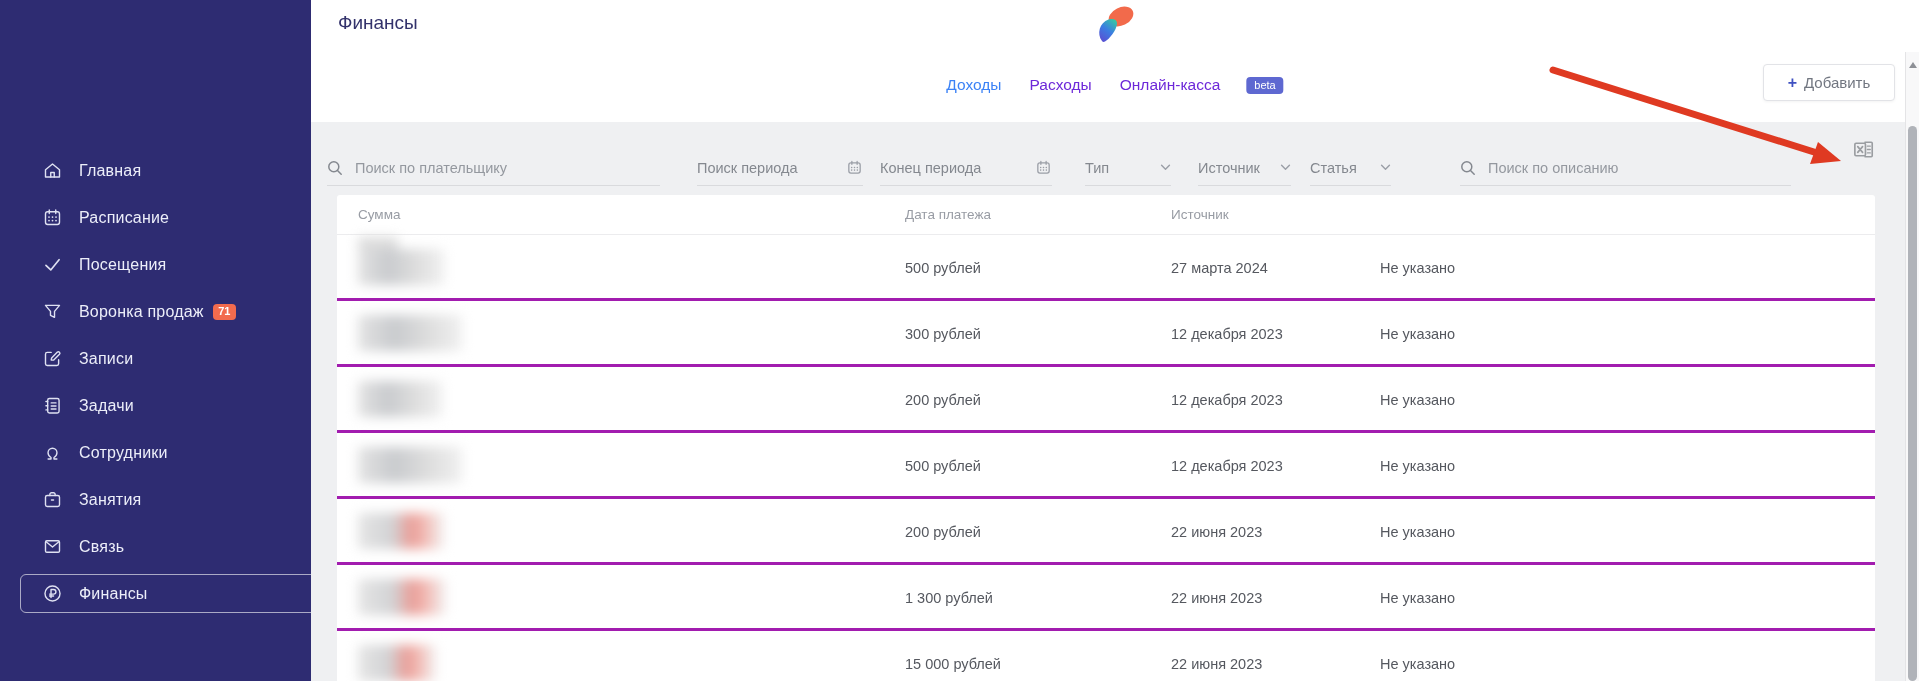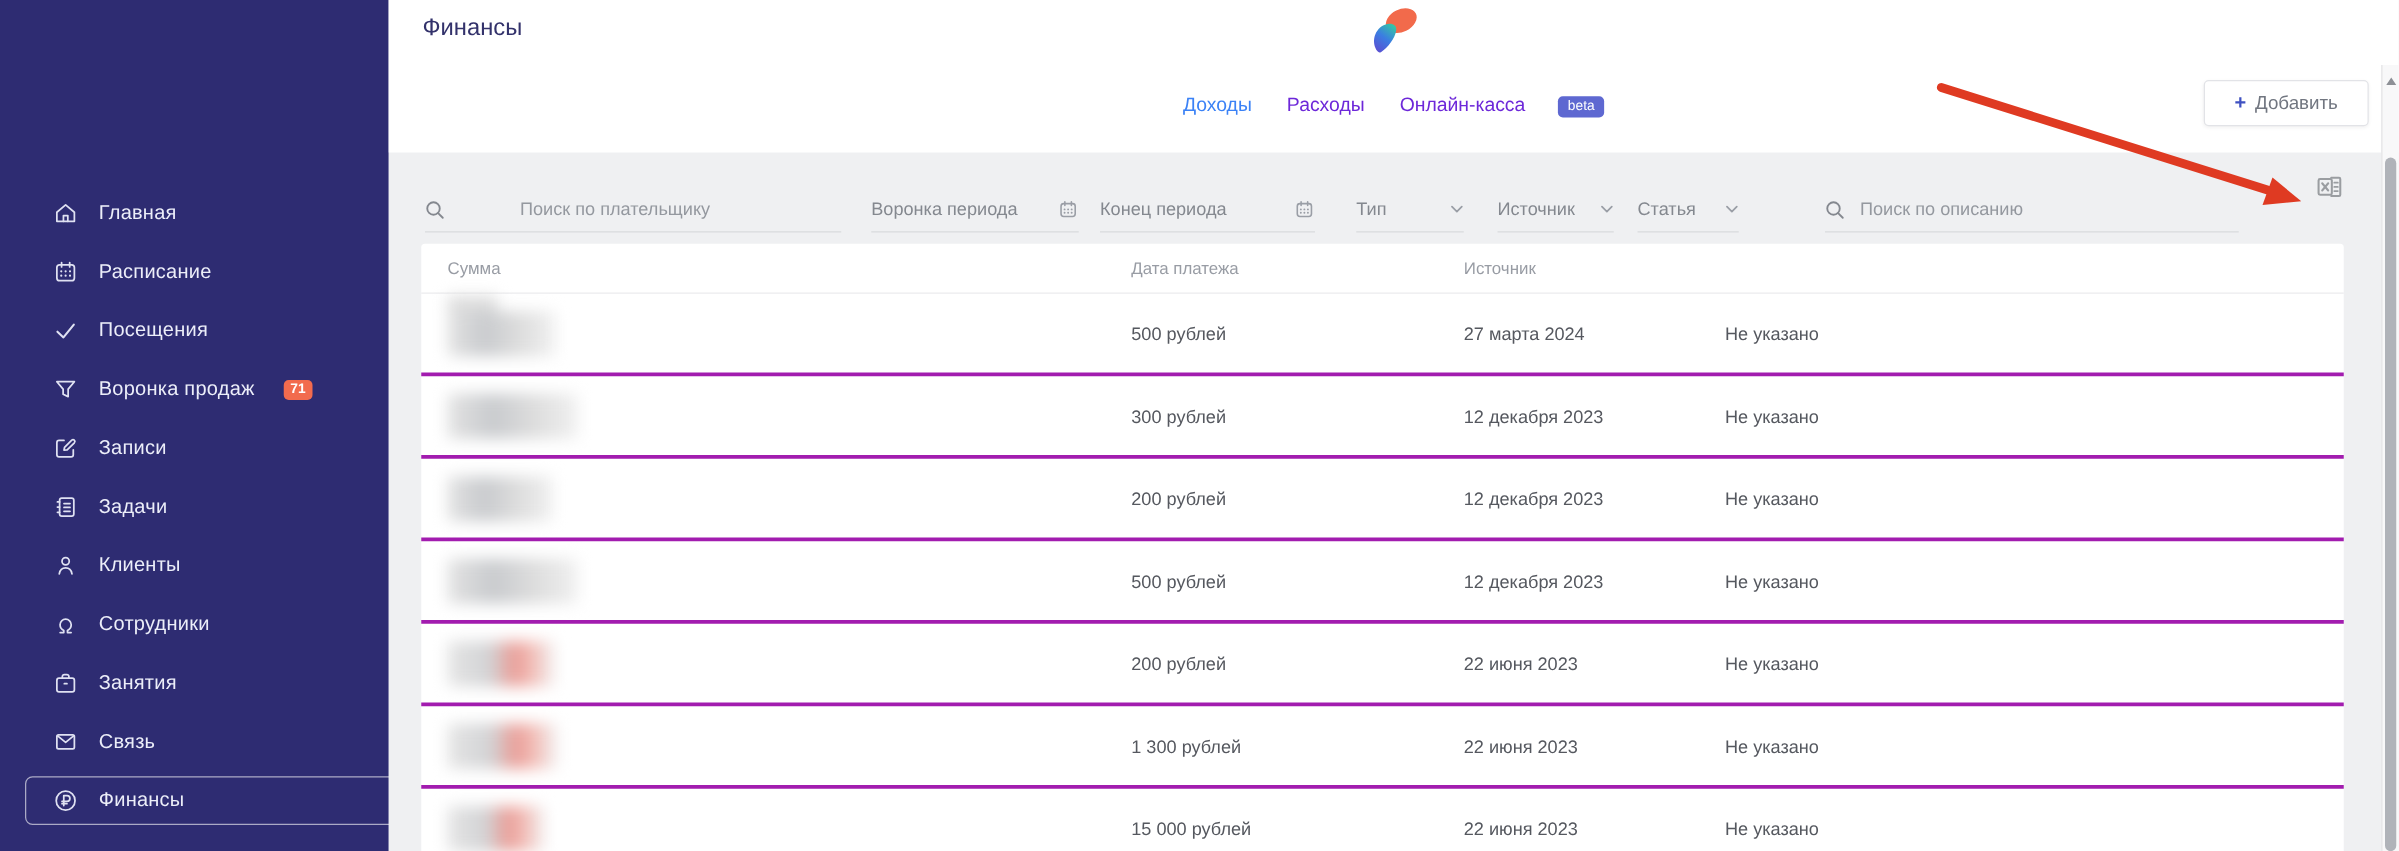--- a/index.html
+++ b/index.html
@@ -19,21 +19,21 @@
   .workspace .ws-name { font-size:12.5px; font-weight:bold; letter-spacing:.6px; color:#fff; }
   .workspace .ws-chevron { position:absolute; right:14px; top:3px; }
   .ws-underline { position:absolute; left:72px; top:38px; width:221px; height:2px; background:#fff; }
 
   .sb-items { position:absolute; top:147px; left:0; width:355px; }
   .sb-item { position:relative; height:47px; display:flex; align-items:center; padding-left:41px; cursor:pointer; }
   .sb-item .sb-ico { width:22px; height:22px; margin-right:16px; display:flex; align-items:center; justify-content:center; color:#dfe1f2; }
   .sb-item .sb-label { font-size:16px; color:#eceef9; letter-spacing:.2px; }
   .sb-item.active::before { content:""; position:absolute; left:20px; right:18px; top:4px; bottom:4px;
      border:1px solid rgba(255,255,255,.6); border-radius:6px; }
-  .sb-badge { display:inline-block; margin-left:23px; background:#f26b4e; color:#fff; font-size:11px; font-weight:bold;
+  .sb-badge { display:inline-block; margin-left:9px; background:#f26b4e; color:#fff; font-size:11px; font-weight:bold;
      border-radius:4px; padding:2.5px 5.5px; line-height:1; }
 
   
   .main { position:relative; flex:1; height:681px; background:#eff0f2; }
   .topbar { position:absolute; left:0; top:0; right:0; height:122px; background:#fff; }
   .page-title { position:absolute; left:27px; top:12px; font-size:19px; color:#33326b; font-weight:500; }
   .logo { position:absolute; left:50%; top:5px; transform:translateX(-50%); }
   .tabs { position:absolute; left:50%; top:76px; transform:translateX(-50%); display:flex; align-items:center; gap:28px; white-space:nowrap; }
   .tab { font-size:15.5px; color:#6d28d9; cursor:pointer; }
   .tab.active { color:#3b82f6; }
@@ -148,29 +148,20 @@
         <span class="sb-ico">
           <svg class="ic" width="21" height="21" viewBox="0 0 24 24" fill="none" stroke="currentColor" stroke-width="1.6" stroke-linecap="round" stroke-linejoin="round">
               <rect x="6.5" y="4" width="13" height="16.5" rx="2"></rect>
               <path d="M10.5 9 H16 M10.5 12.5 H16 M10.5 16 H16"></path>
               <path d="M4.5 7.5 h2 M4.5 12.2 h2 M4.5 17 h2"></path>
             </svg>
         </span>
         <span class="sb-label">Задачи</span>
       </div>
 
-      <div class="sb-item">
-        <span class="sb-ico">
-          <svg class="ic" width="21" height="21" viewBox="0 0 24 24" fill="none" stroke="currentColor" stroke-width="1.6" stroke-linecap="round" stroke-linejoin="round">
-              <circle cx="12" cy="8" r="3.3"></circle>
-              <path d="M6.2 19.5 C6.8 15.8 9 14.1 12 14.1 C15 14.1 17.2 15.8 17.8 19.5"></path>
-            </svg>
-        </span>
-        <span class="sb-label">Клиенты</span>
-      </div>
 
       <div class="sb-item">
         <span class="sb-ico">
           <svg class="ic" width="21" height="21" viewBox="0 0 24 24" fill="none" stroke="currentColor" stroke-width="1.6" stroke-linecap="round" stroke-linejoin="round">
               <path d="M7 19.5 h3.3 v-1.8 c-2.1-1.2-3.4-3.1-3.4-5.4 a5.1 5.1 0 0 1 10.2 0 c0 2.3-1.3 4.2-3.4 5.4 v1.8 H17"></path>
             </svg>
         </span>
         <span class="sb-label">Сотрудники</span>
       </div>
 
@@ -238,32 +229,32 @@
       </div>
 
       <div class="add-btn">
         <span class="plus">+</span>
         <span>Добавить</span>
       </div>
     </div>
 
     <div class="filterbar">
 
-      <div class="f-field f-search" style="left:29px; width:333px;gap:48px;">
+      <div class="f-field f-search" style="left:16px; width:333px;">
         <span class="mag">
           <svg class="ic" width="16" height="16" viewBox="0 0 16 16" fill="none" stroke="#84888f" stroke-width="1.5" stroke-linecap="round">
               <circle cx="6.8" cy="6.8" r="5"></circle>
               <path d="M10.5 10.5 L14.2 14.2"></path>
             </svg>
         </span>
         <input type="text" placeholder="Поиск по плательщику" style="">
       </div>
 
       <div class="f-field" style="left:386px; width:166px;">
-        <span class="f-label">Воронка периода</span>
+        <span class="f-label">Поиск периода</span>
         <span class="f-right-ico">
           <svg class="ic" width="17" height="17" viewBox="0 0 24 24" fill="none" stroke="#9a9ea6" stroke-width="1.8" stroke-linecap="round" stroke-linejoin="round">
               <rect x="4" y="5.5" width="16" height="14.5" rx="3"></rect>
               <path d="M8.3 3.5 V7.5 M15.7 3.5 V7.5"></path>
               <path d="M8 12 h.01 M12 12 h.01 M16 12 h.01 M8 15.7 h.01 M12 15.7 h.01 M16 15.7 h.01" stroke-width="2.2"></path>
             </svg>
         </span>
       </div>
 
       <div class="f-field" style="left:569px; width:172px;">

